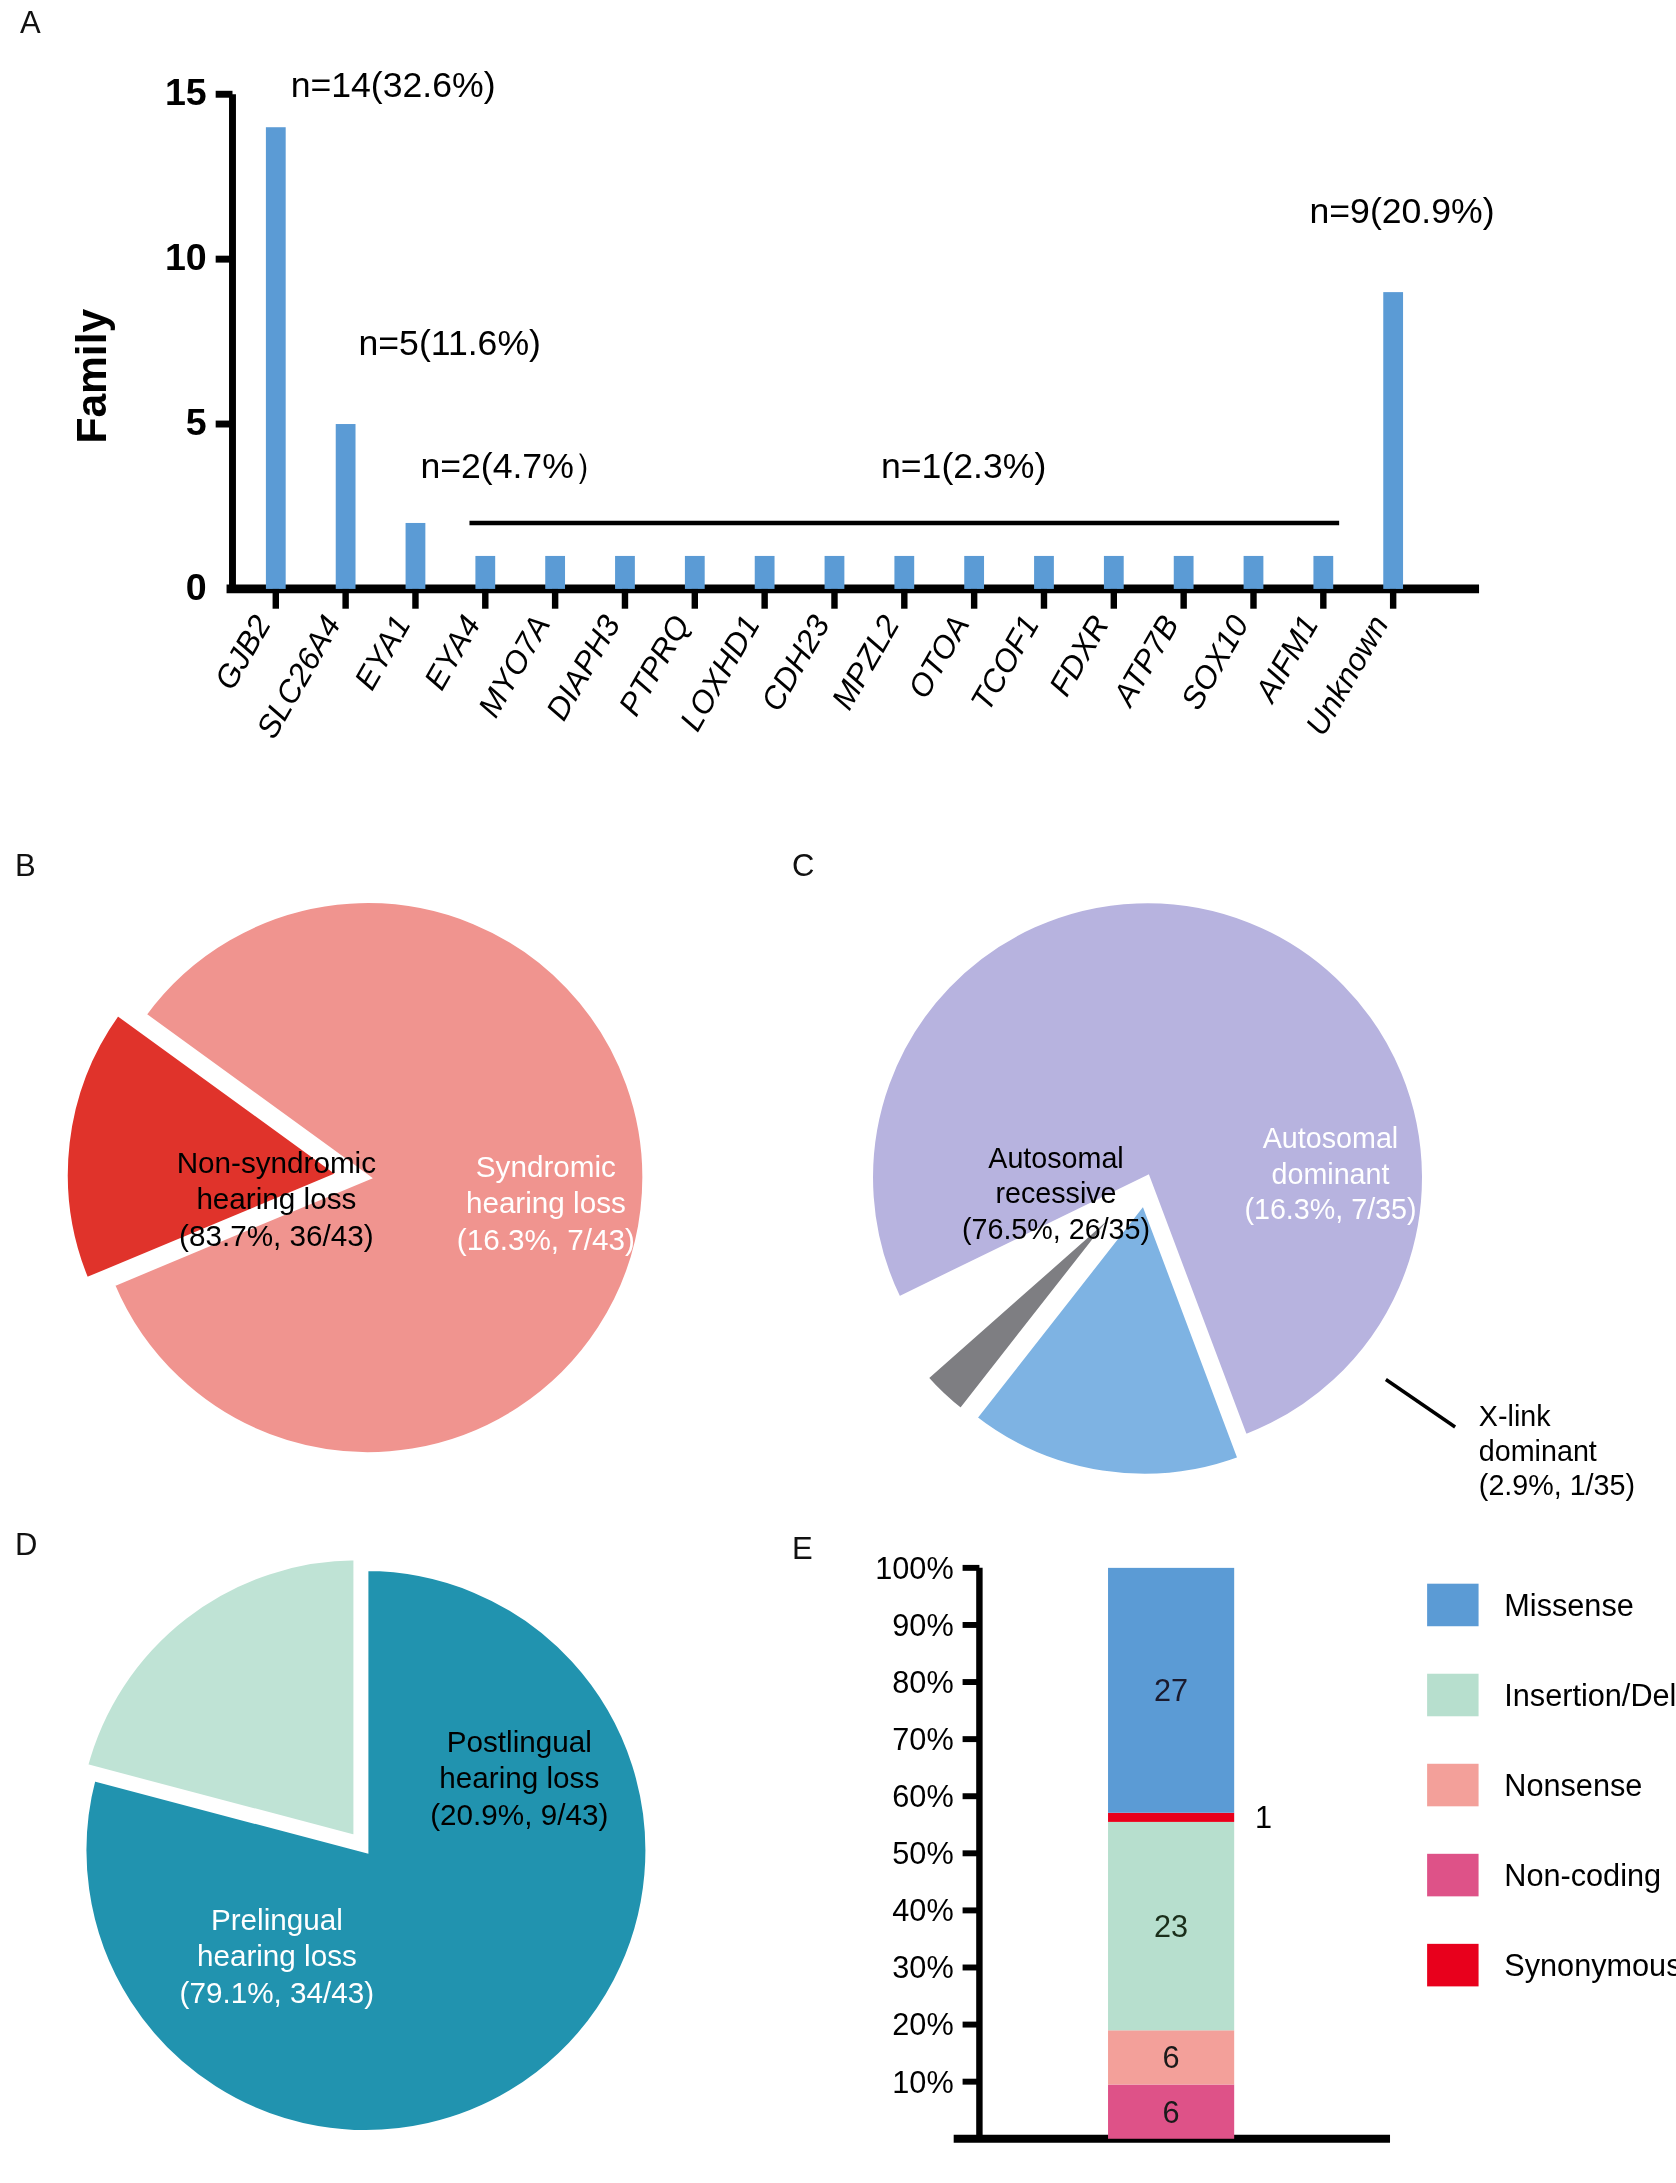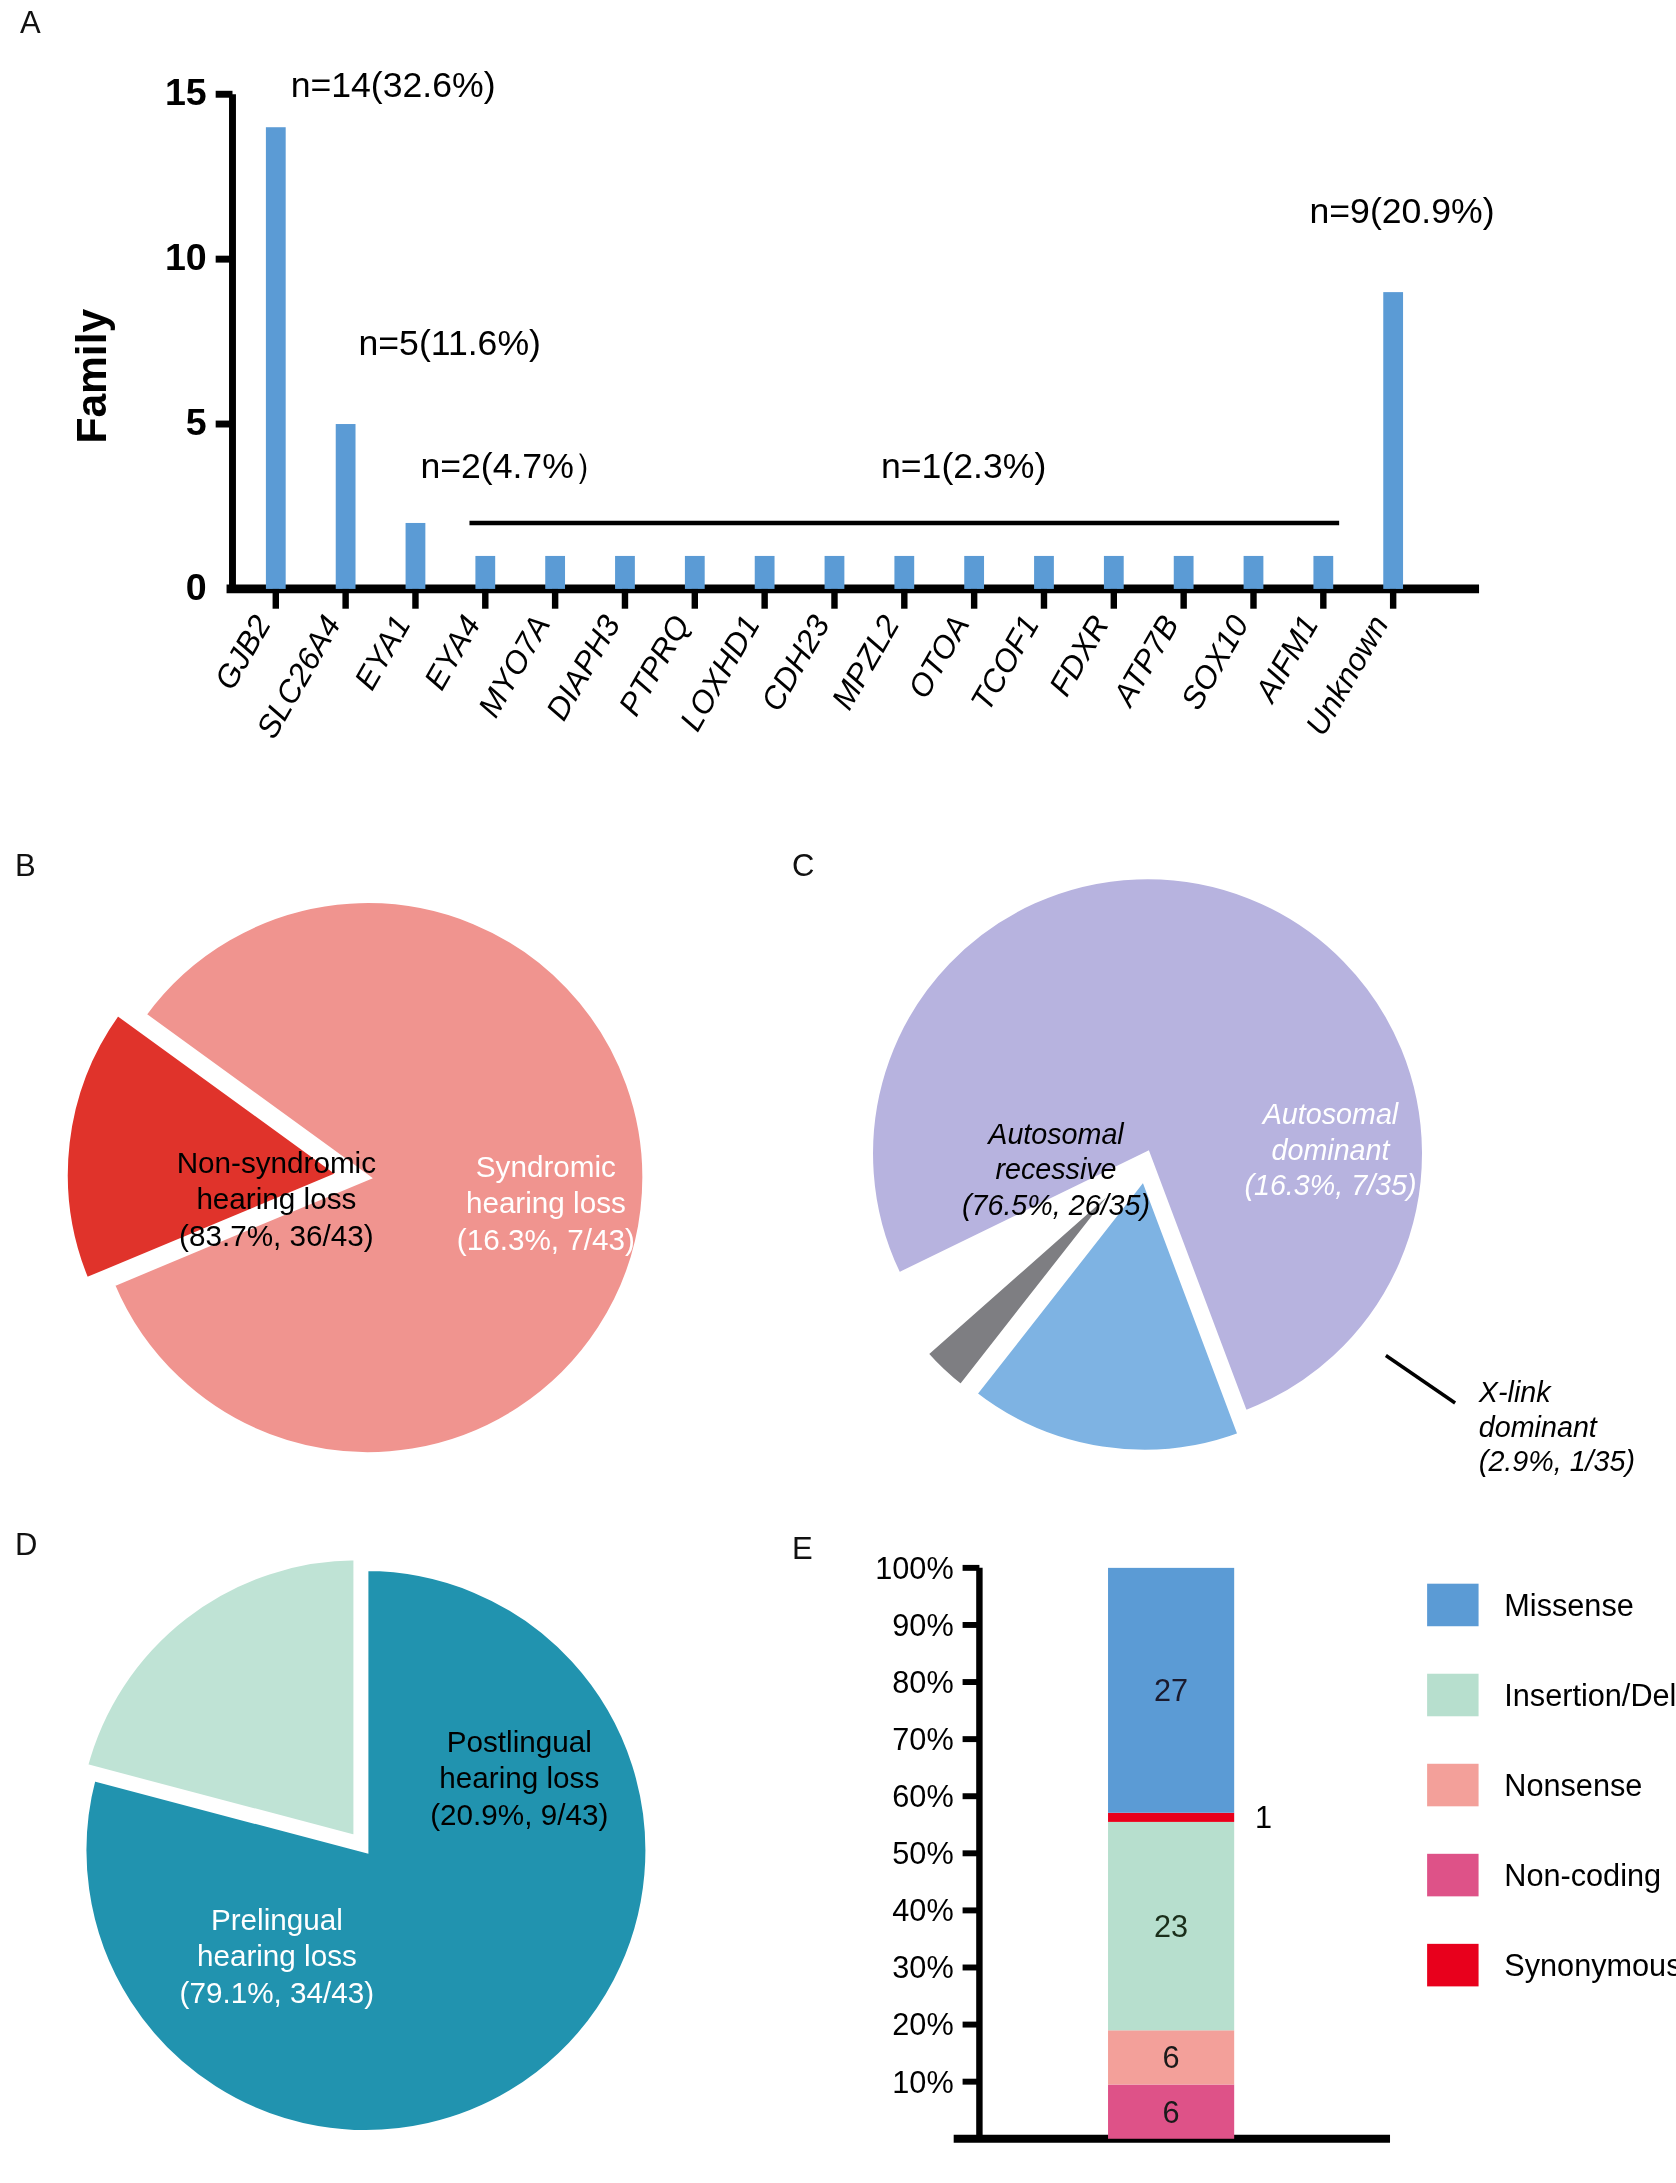--- a/index.html
+++ b/index.html
@@ -139,21 +139,21 @@
       <g>
         <text x="1000" y="618" text-anchor="middle" font-size="60" fill="#ffffff">Syndromic</text>
         <text x="1000" y="692" text-anchor="middle" font-size="60" fill="#ffffff">hearing loss</text>
         <text x="1000" y="766" text-anchor="middle" font-size="60" fill="#ffffff">(16.3%, 7/43)</text>
       </g>
     </svg>
 </div>
 
 <div class="panel-letter" style="left:792px;top:850px;">C</div>
 
-<div class="abs" style="left:831px;top:847px;font-style:italic;">
+<div class="abs" style="left:831px;top:871px;">
 <svg id="svgC" width="816" height="653" viewBox="0 0 1650 1320">
       <g transform="translate(0,0)">
         <path d="M 640 620 L 136.67533407246646 865.4878422018833 A 560 560 0 1 1 837.0313231066331 1144.193340013825 Z" fill="#B7B3DF" stroke="#ffffff" stroke-width="10"></path>
       </g>
       <g transform="translate(-6.989740583419198,45.46585011386571)">
         <path d="M 640 620 L 837.0313231066331 1144.193340013825 A 560 560 0 0 1 294.61375856944767 1060.80420169331 Z" fill="#7EB3E3" stroke="#ffffff" stroke-width="14"></path>
       </g>
       <g transform="translate(-31.547644234659266,33.47754685223172)">
         <path d="M 640 620 L 294.61375856944767 1060.80420169331 A 560 560 0 0 1 220.45529501587674 990.9208008723493 Z" fill="#7E7E82" stroke="#ffffff" stroke-width="14"></path>
       </g>

